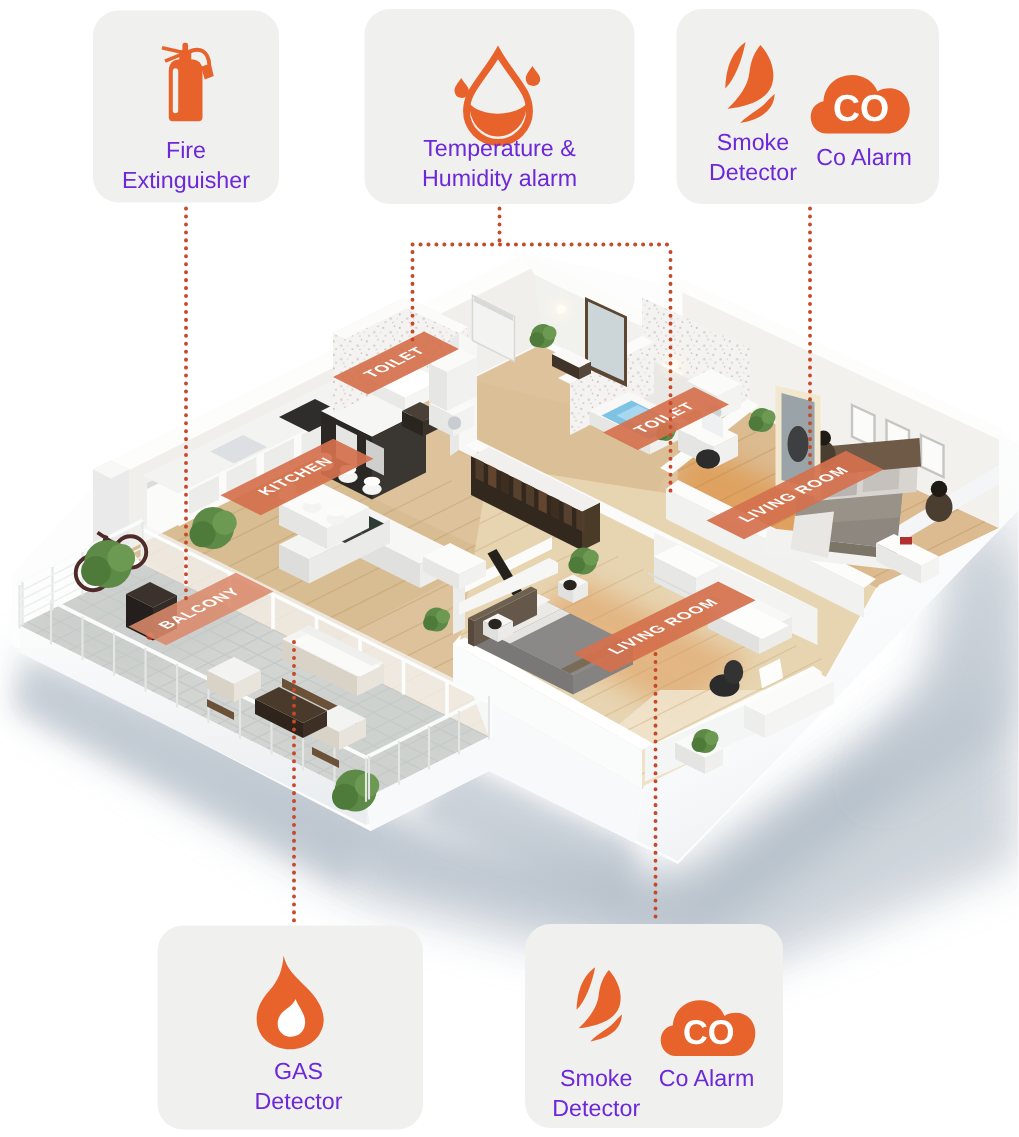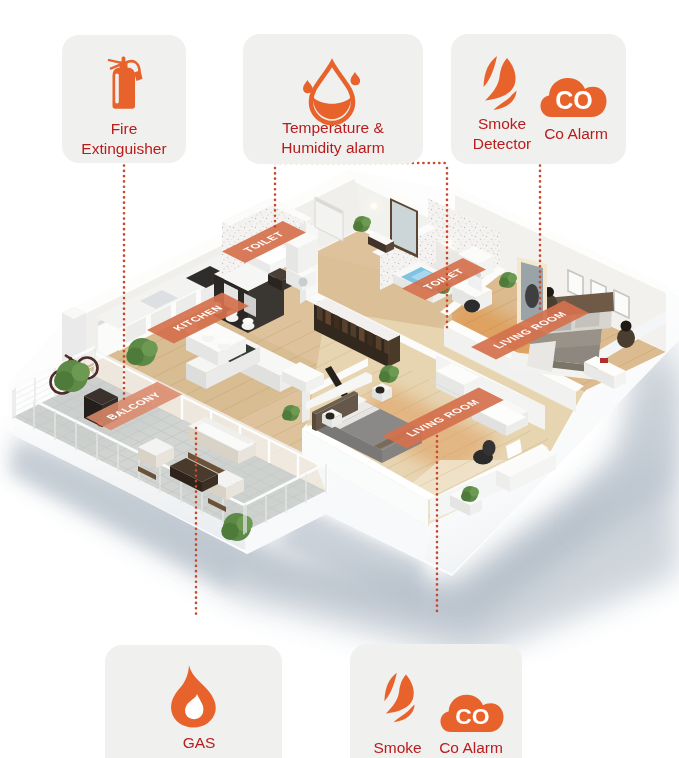--- a/index.html
+++ b/index.html
@@ -1,17 +1,17 @@
 <!DOCTYPE html>
 <html><head><meta charset="utf-8">
 <style>
 * { margin:0; padding:0; box-sizing:border-box; }
 html,body { width:679px; height:758px; background:#fff; font-family:"Liberation Sans", sans-serif; overflow:hidden; }
 .stage { position:relative; width:679px; height:758px; }
-.card { position:absolute; background:#f0f0ee; border-radius:17px; text-align:center; color:#b91c1c;margin-top:28px; }
+.card { position:absolute; background:#f0f0ee; border-radius:17px; text-align:center; color:#6d28d9; }
 .card .lbl { font-size:15.5px; line-height:20px; }
 .abs { position:absolute; }
 svg.plan { position:absolute; left:0; top:0; }
 </style></head>
 <body>
 <div class="stage">
 
 <svg class="plan" width="679" height="758" viewBox="0 0 679 758">
 <defs>
 <filter id="b20" x="-60%" y="-60%" width="220%" height="220%">

